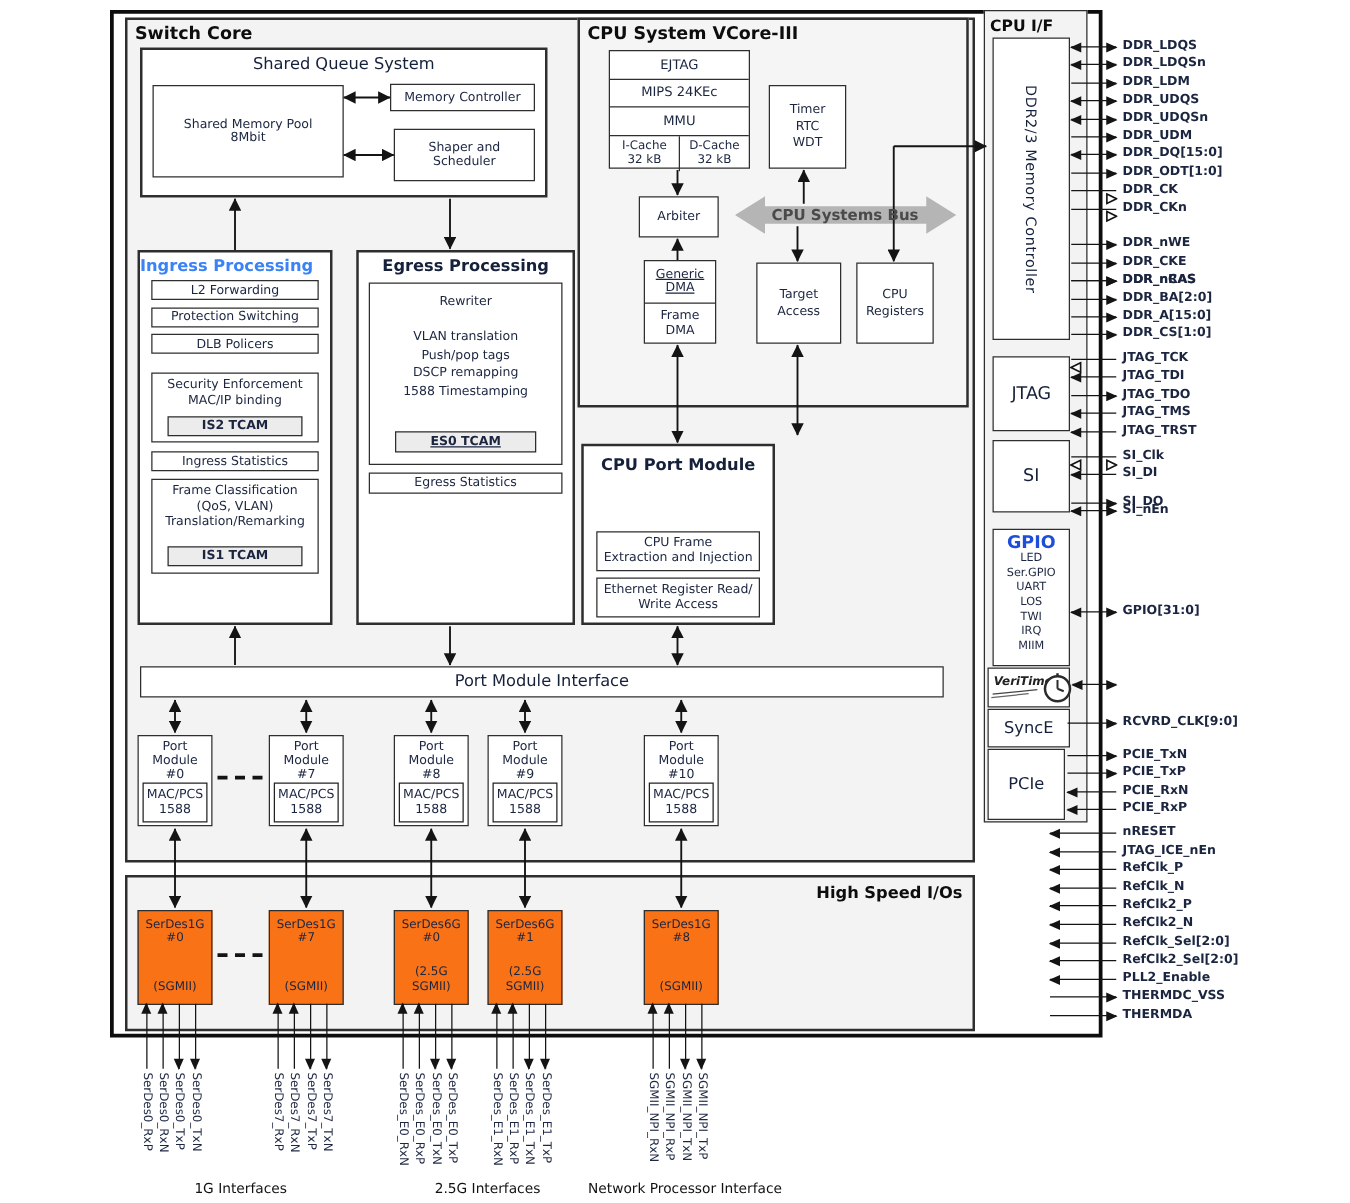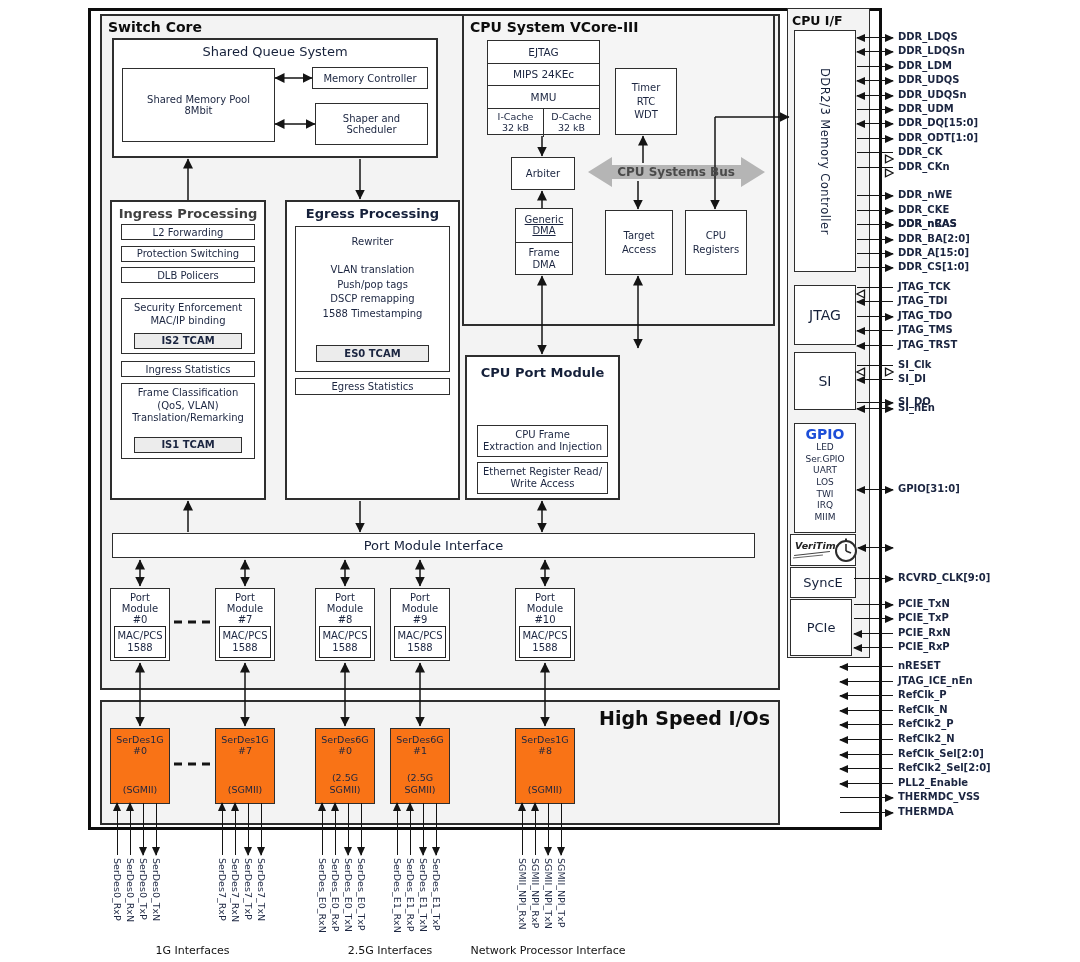--- a/index.html
+++ b/index.html
@@ -66,21 +66,21 @@
   <div class="box thick" style="left:112px;top:38px;width:326px;height:120px;">
     <div class="abs t13" style="left:0;top:4px;width:100%;text-align:center;color:#15203a;">Shared Queue System</div>
   </div>
   <div class="box ctr t10 ml" style="left:122px;top:68px;width:153px;height:74px;">Shared Memory Pool
 8Mbit</div>
   <div class="box ctr t10" style="left:312px;top:67px;width:116px;height:22px;">Memory Controller</div>
   <div class="box ctr t10 ml" style="left:315px;top:103px;width:113px;height:42px;">Shaper and
 Scheduler</div>
 
   <div class="box thick" style="left:110px;top:200px;width:156px;height:300px;padding:22px 9px 0 9px;">
-    <div class="abs t13 title" style="left:0;top:4px;width:100%;text-align:center;color:#404040;">Ingress Processing</div>
+    <div class="abs t13 title" style="left:0;top:4px;width:100%;text-align:left;color:#3b82f6;">Ingress Processing</div>
     <div>
 
     <div class="bar" style="height:16px;margin-bottom:5.5px;">
           <span>L2 Forwarding</span>
         </div>
         <div class="bar" style="height:16px;margin-bottom:5.5px;">
           <span>Protection Switching</span>
         </div>
         <div class="bar" style="height:16px;margin-bottom:5.5px;">
           <span>DLB Policers</span>
@@ -108,21 +108,21 @@
 
   <div class="box thick" style="left:285px;top:200px;width:175px;height:300px;">
     <div class="abs t13 title" style="left:0;top:4px;width:100%;text-align:center;color:#15203a;">Egress Processing</div>
   </div>
   <div class="box" style="left:295px;top:226px;width:155px;height:146px;">
     <div class="abs t10" style="left:0;top:9px;width:100%;text-align:center;">Rewriter</div>
     <div class="abs t10 ml" style="left:0;top:36px;width:100%;text-align:center;line-height:1.45;">VLAN translation
 Push/pop tags
 DSCP remapping
 1588 Timestamping</div>
-    <div class="bar tcam" style="position:absolute;bottom:9px;left:20px;right:20px;height:17px;">
+    <div class="bar tcam" style="position:absolute;bottom:9px;left:20px;right:20px;height:17px;text-decoration:underline;">
       <span>ES0 TCAM</span>
     </div>
   </div>
   <div class="bar" style="position:absolute;left:295px;top:378px;width:155px;height:17px;z-index:2;">
     <span>Egress Statistics</span>
   </div>
 
   <div class="region" style="left:462px;top:14px;width:313px;height:312px;background:#f5f5f5;"></div>
   <div class="abs title t14" style="left:470px;top:19px;z-index:3;">CPU System VCore-III</div>
 
@@ -209,21 +209,21 @@
       </div>
       <div class="pm" style="left: 515px;">
         <span class="pm-name">Port Module</span>
         <span class="pm-num">#10</span>
         <div class="pm-mac ml">MAC/PCS
 1588</div>
       </div>
     </div>
 
   <div class="region" style="left:100px;top:700px;width:680px;height:125px;"></div>
-  <div class="abs title" style="left:595px;top:707px;width:175px;text-align:right;font-size:19px;z-index:3;">High Speed I/Os</div>
+  <div class="abs title" style="left:595px;top:707px;width:175px;text-align:right;font-size:13px;z-index:3;">High Speed I/Os</div>
 
   <div>
 
   <div class="sd" style="left: 110px;">
         <span class="sd-name">SerDes1G</span>
         <span class="sd-num">#0</span>
         <span class="sd-mode ml">(SGMII)</span>
       </div>
       <div class="sd" style="left: 215px;">
         <span class="sd-name">SerDes1G</span>

